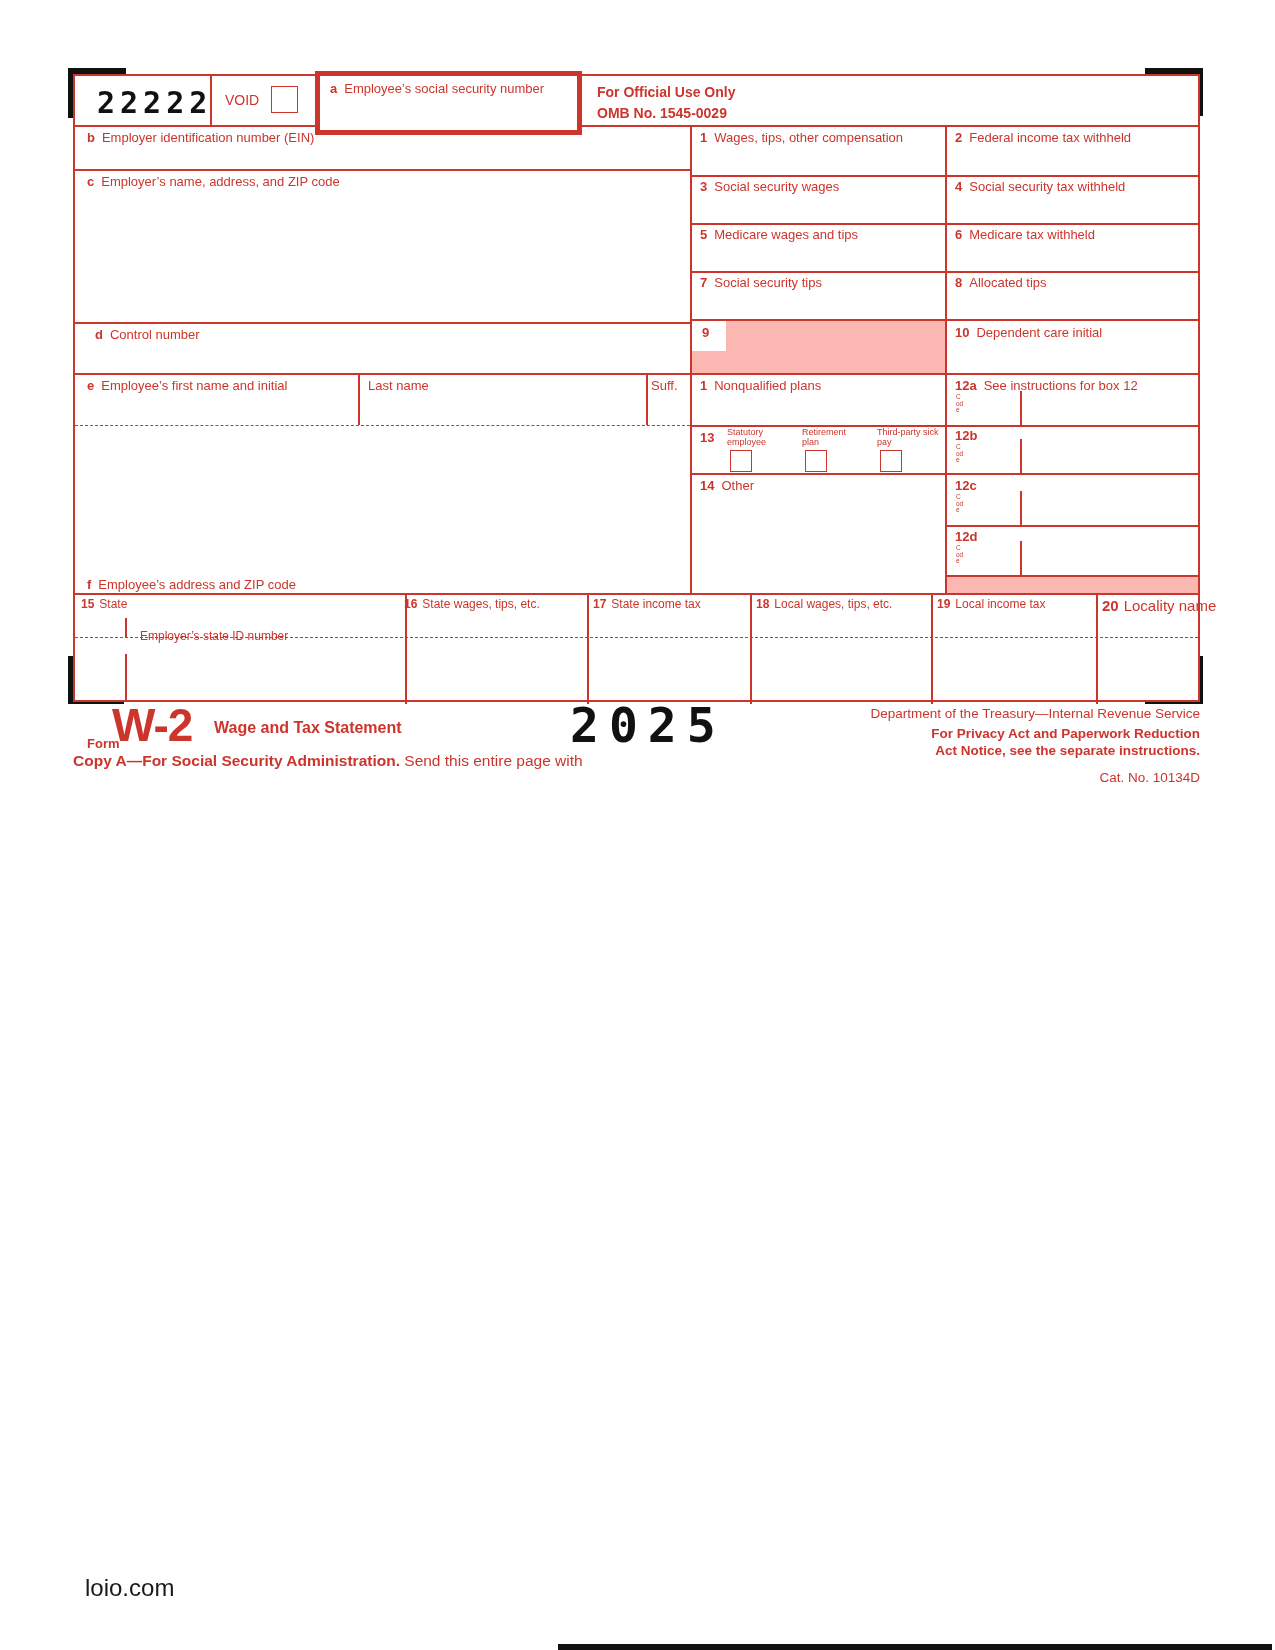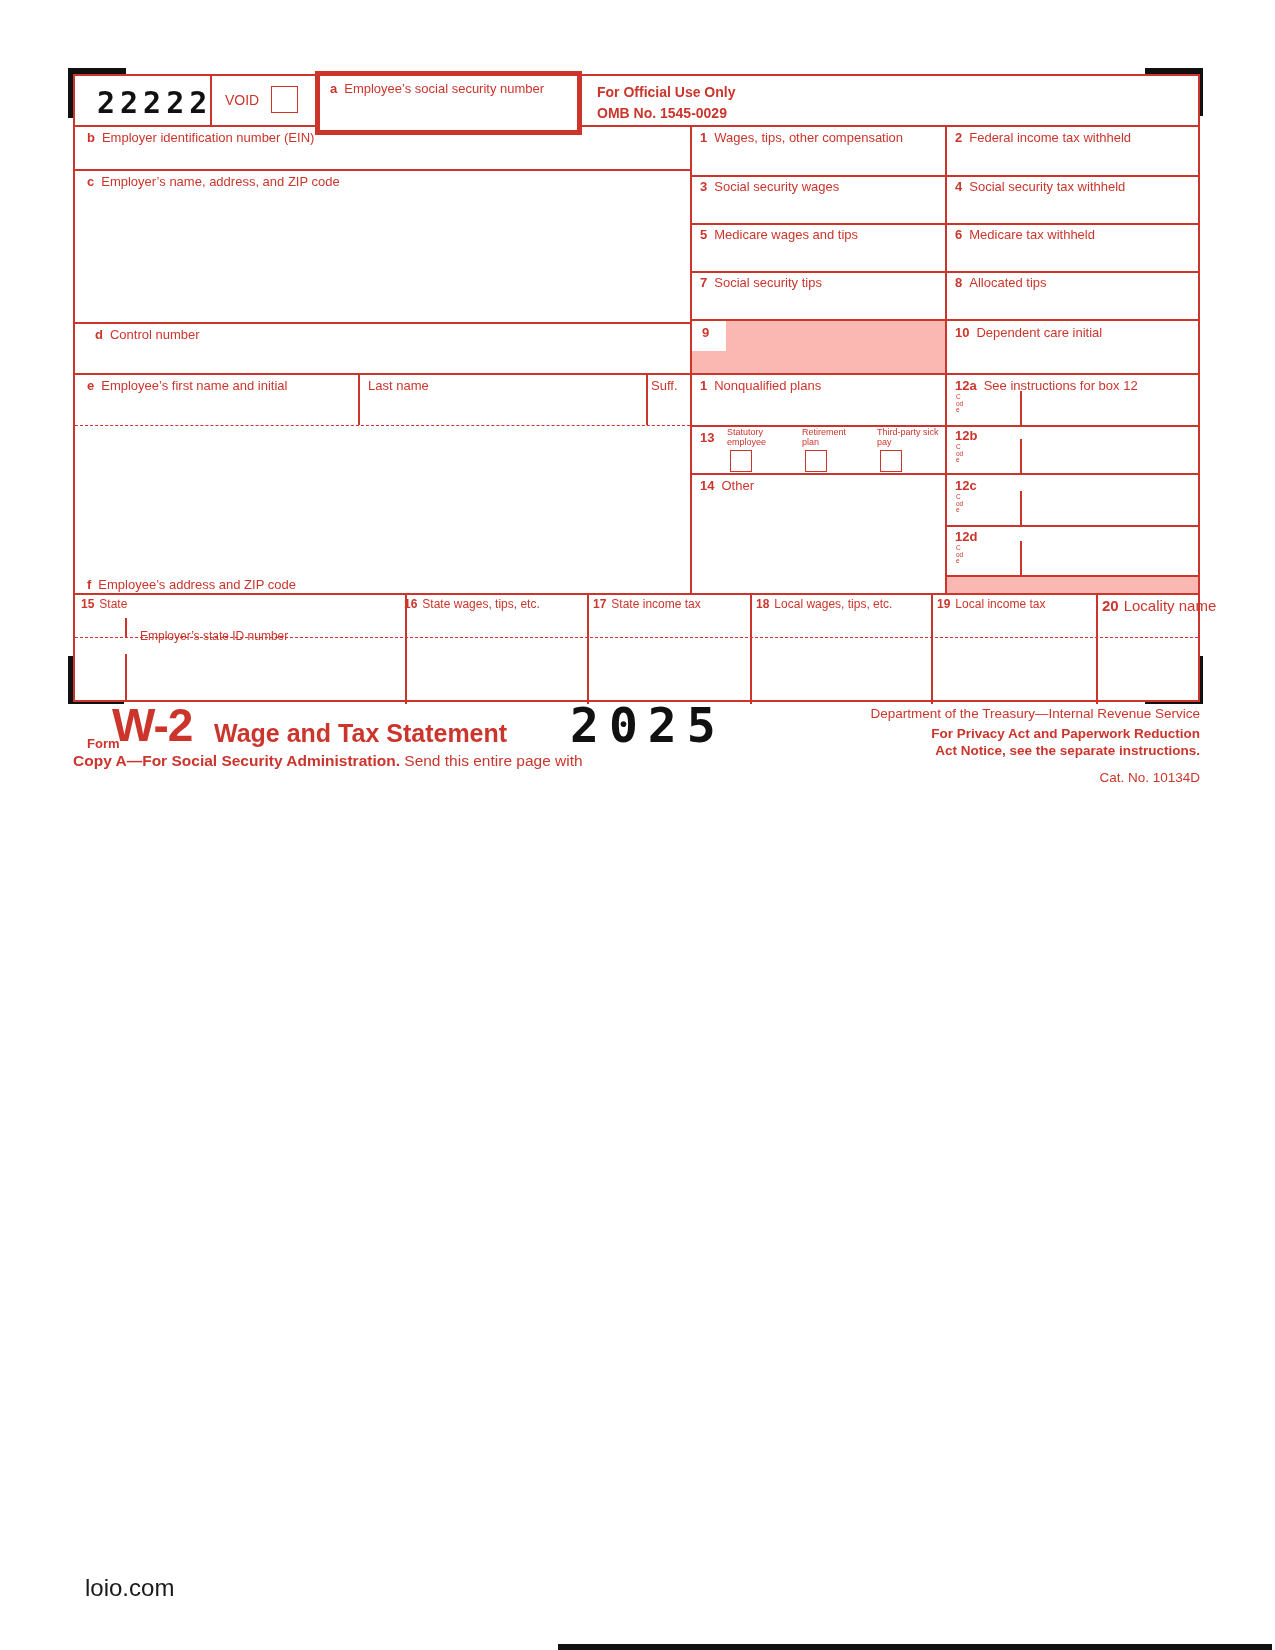--- a/index.html
+++ b/index.html
@@ -190,21 +190,21 @@
     <div class="field" style="left:54px;top:564px;width:274px;height:60px;"></div>
     <div class="field" style="left:333px;top:564px;width:177px;height:60px;"></div>
     <div class="field" style="left:515px;top:564px;width:158px;height:60px;"></div>
     <div class="field" style="left:678px;top:564px;width:176px;height:60px;"></div>
     <div class="field" style="left:859px;top:564px;width:160px;height:60px;"></div>
     <div class="field" style="left:1024px;top:564px;width:97px;height:60px;"></div>
   </div>
 
   <div class="abs" style="left:87px;top:736px;font-size:13px;font-weight:bold;">Form</div>
   <div class="abs" style="left:112px;top:698px;font-size:46px;font-weight:bold;letter-spacing:-1px;">W-2</div>
-  <div class="abs" style="left:214px;top:719px;font-size:25px;font-weight:bold;">Wage and Tax Statement</div>
+  <div class="abs" style="left:214px;top:719px;font-size:16px;font-weight:bold;">Wage and Tax Statement</div>
   <div class="abs digital" style="left:570px;top:697px;font-size:48px;letter-spacing:10px;">2025</div>
 
   <div class="rblock" style="top:706px;font-size:13.5px;">Department of the Treasury—Internal Revenue Service</div>
   <div class="rblock" style="top:726px;font-size:13.5px;font-weight:bold;">For Privacy Act and Paperwork Reduction</div>
   <div class="rblock" style="top:743px;font-size:13.5px;font-weight:bold;">Act Notice, see the separate instructions.</div>
 
   <div class="abs" style="left:73px;top:752px;font-size:15.5px;">
     <b>Copy A—For Social Security Administration.</b><span> Send this entire page with</span>
   </div>
   <div class="rblock" style="top:770px;font-size:13.5px;">Cat. No. 10134D</div>

